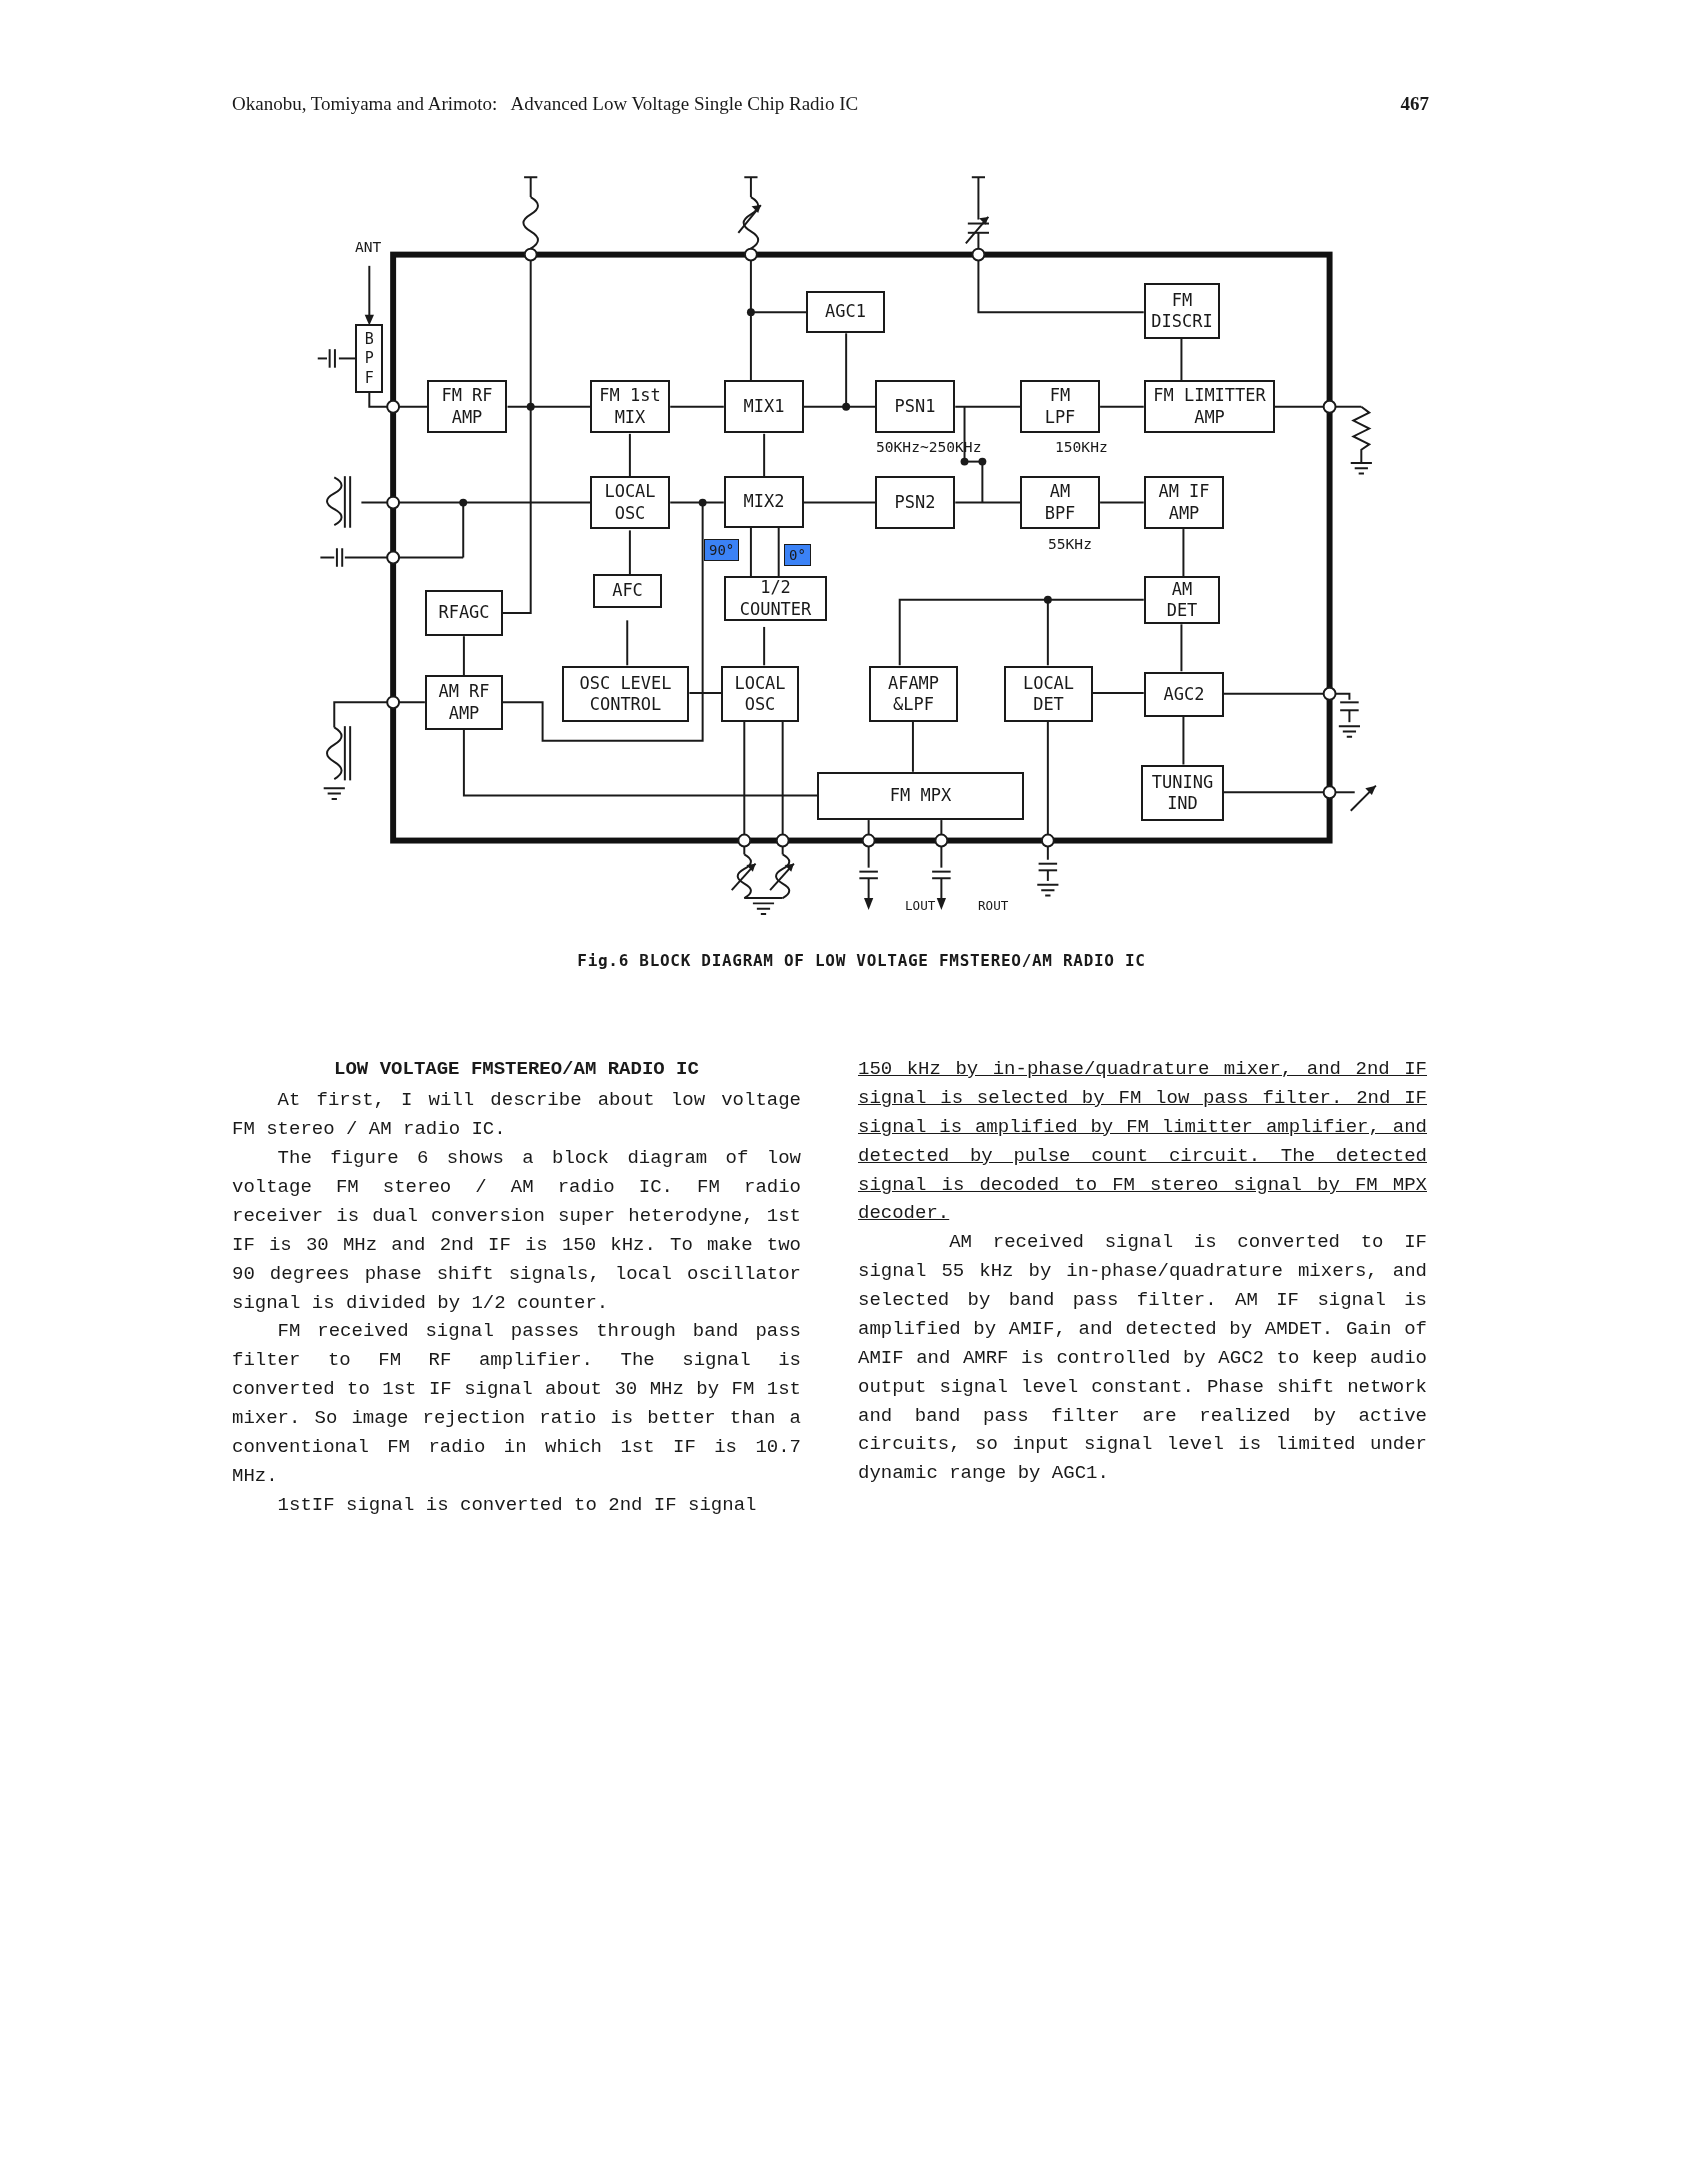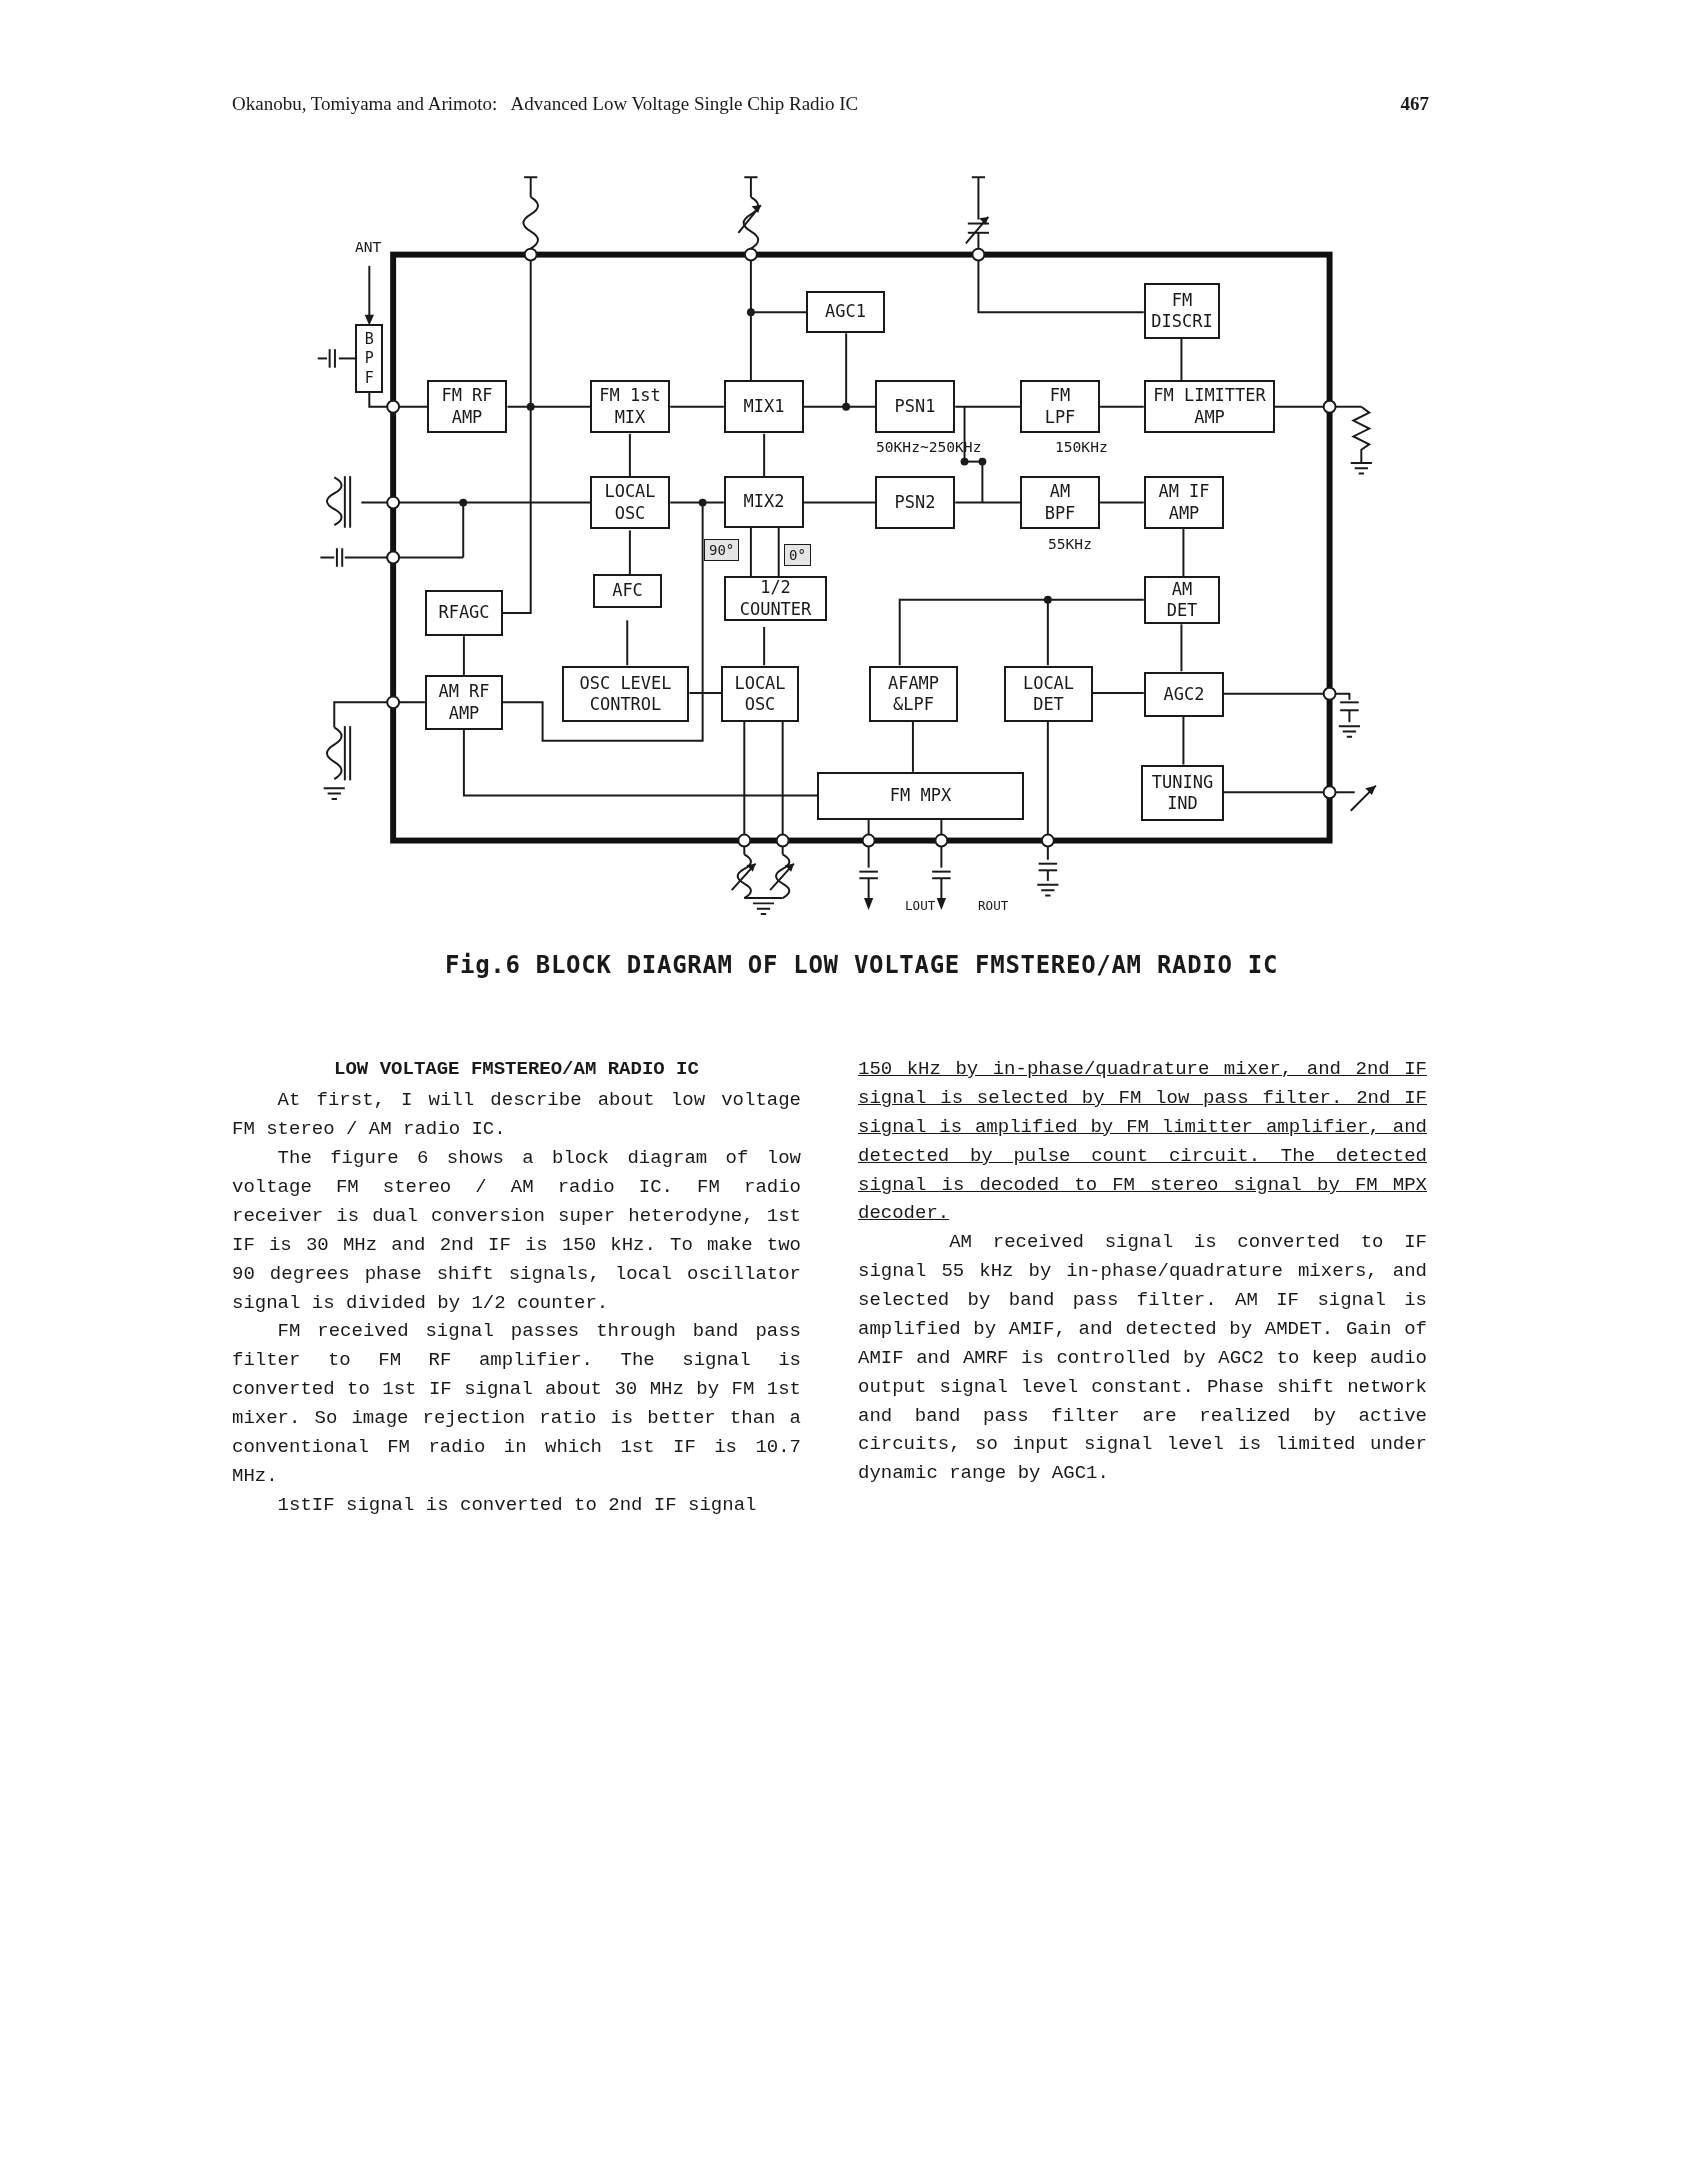--- a/index.html
+++ b/index.html
@@ -18,24 +18,24 @@
   
   .figure-area { position:absolute; left:0; top:0; width:1687px; height:992px; }
   .wires { position:absolute; left:0; top:0; }
   .block {
     position:absolute; border:2px solid #1a1a1a; background:#ffffff;
     display:flex; align-items:center; justify-content:center; text-align:center;
     white-space:pre-line; font-size:17px; line-height:1.25; box-sizing:border-box;
   }
   .block.vert { writing-mode:vertical-rl; text-orientation:upright; font-size:15px; letter-spacing:1.3px; }
   .lbl { position:absolute; font-size:14.6px; white-space:nowrap;margin-left:24px; }
-  .tag { position:absolute; font-size:14px; border:1.3px solid #1a1a1a; background:#e5e5e5; padding:0 4px; line-height:20px; }
+  .tag { position:absolute; font-size:14px; border:1.3px solid #1a1a1a; background:#3b82f6; padding:0 4px; line-height:20px; }
   .fig-caption {
     position:absolute; left:393px; top:951px; width:937px; text-align:center;
-    font-size:24px; font-weight:bold; letter-spacing:0.7px;
+    font-size:16px; font-weight:bold; letter-spacing:0.7px;
   }
   
   .columns {
     position:absolute; left:232px; top:1055px; width:1195px;
     display:flex; gap:57px;
     font-family:"Liberation Mono", monospace; font-size:19px; line-height:1.52;justify-content:center;
   }
   .col { width:569px; text-align:justify; }
   .col h3 { margin:0 0 2.6px 0; font-size:19px; text-align:center; font-weight:bold; }
   .col p { margin:0; text-indent:4ch; }

